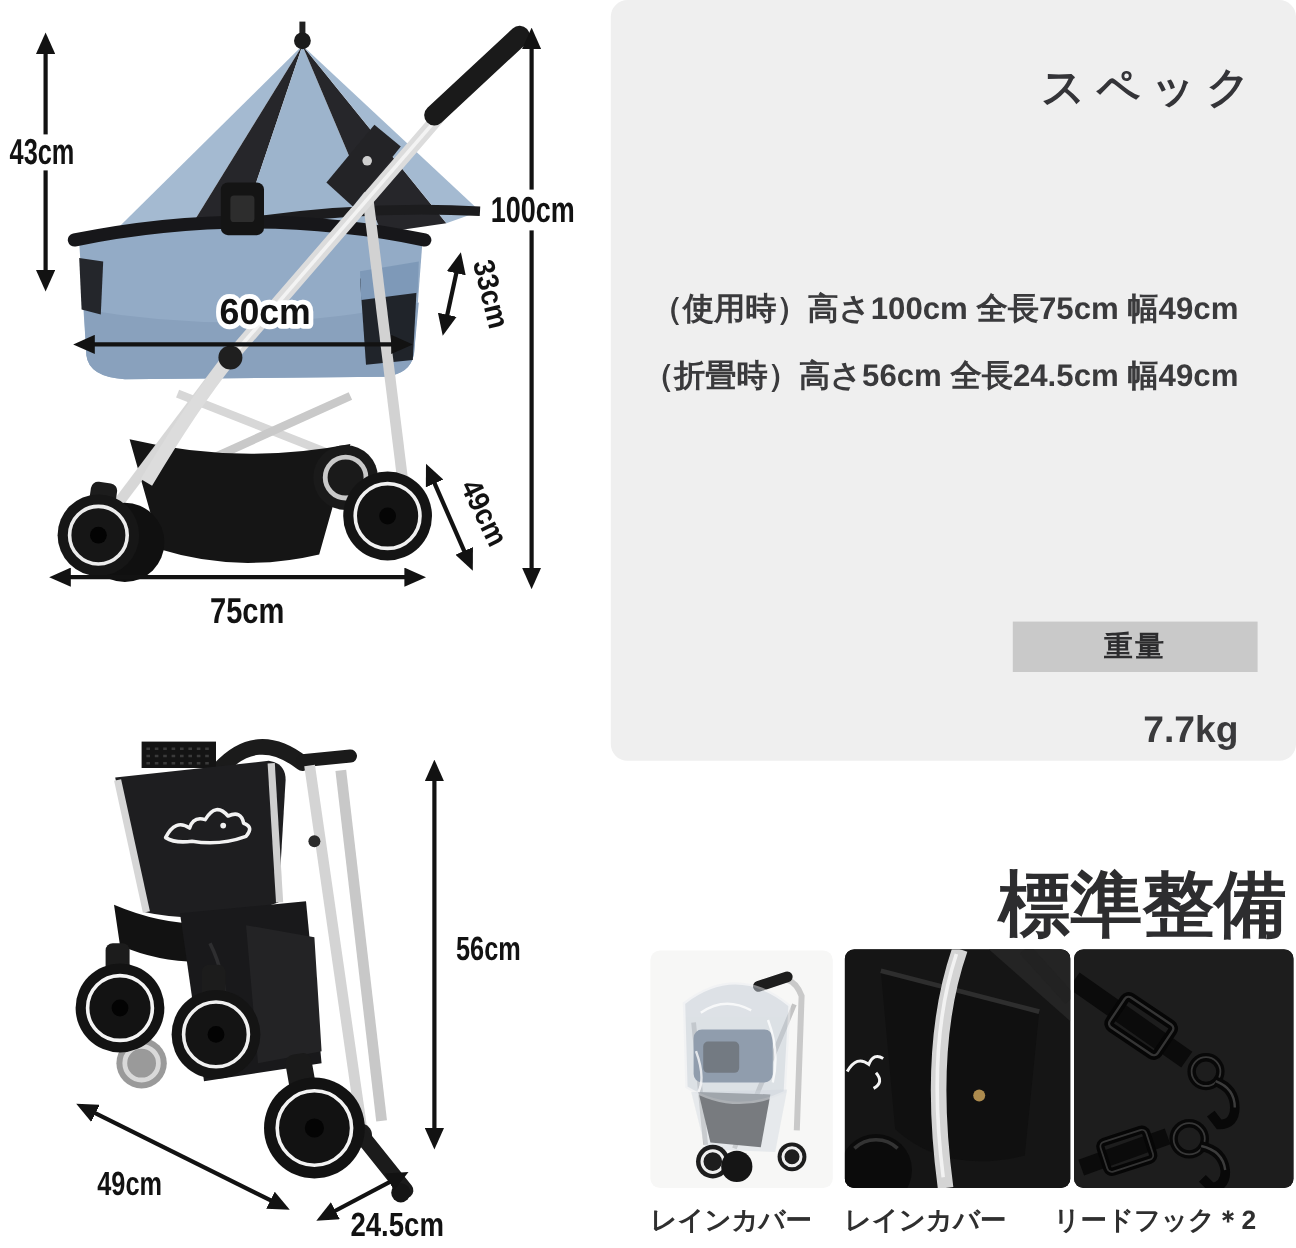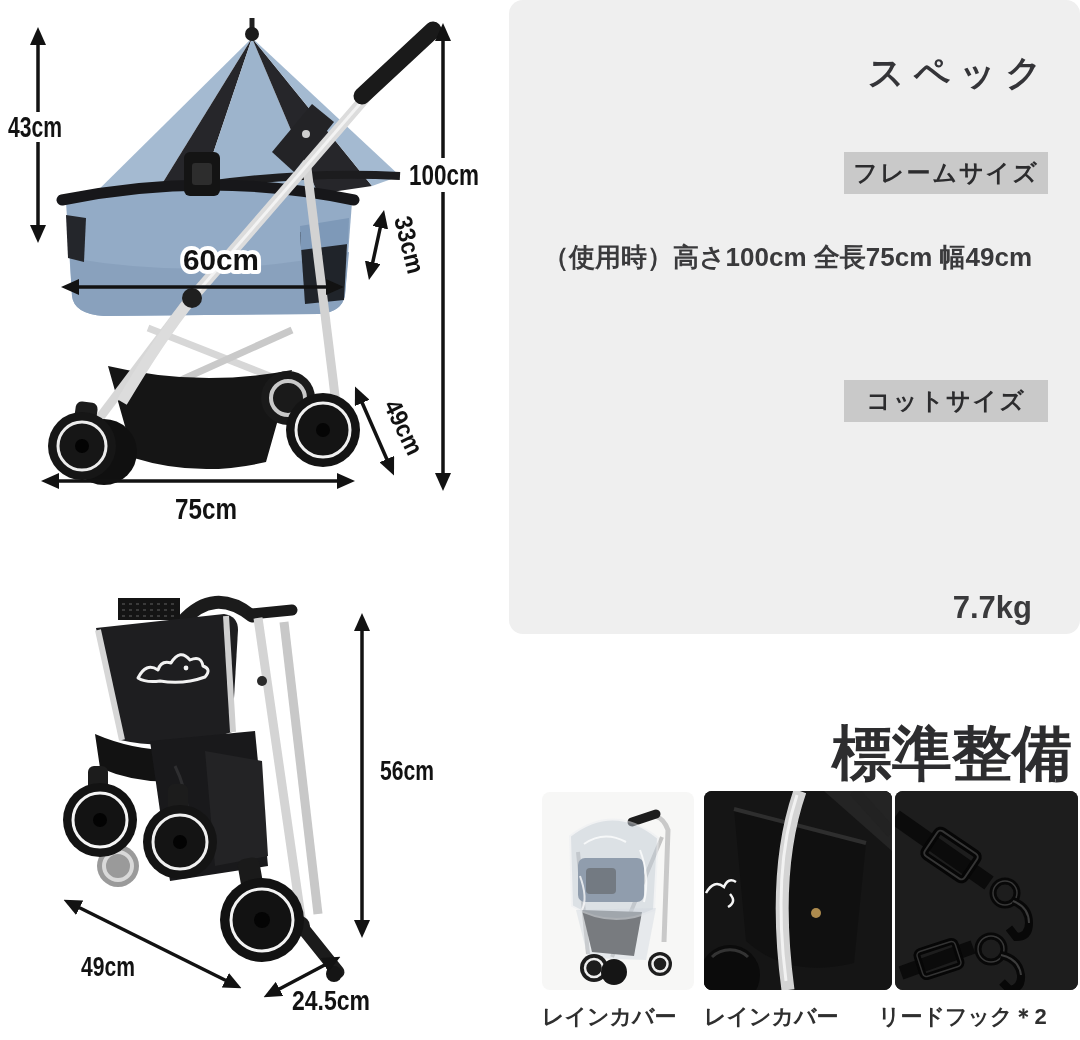--- a/index.html
+++ b/index.html
@@ -11,21 +11,21 @@
   body{
     width:1080px;height:1040px;position:relative;overflow:hidden;
     background:#ffffff;color:var(--body-text);
     font-family:"Liberation Sans","DejaVu Sans",sans-serif;
   }
 
   
   .diagram{position:absolute;left:0}
   .diagram svg{display:block;width:100%;height:100%}
   .diagram-open{top:0;width:510px;height:560px}
-  .diagram-folded{top:536px;width:510px;height:480px}
+  .diagram-folded{top:556px;width:510px;height:480px}
   text.dim{
     font-family:"Liberation Sans","DejaVu Sans",sans-serif;
     font-weight:700;font-size:30px;fill:var(--dim);
   }
   text.dim.small{font-size:25px}
   text.dim.mid{font-size:28px}
   text.halo{paint-order:stroke;stroke:#ffffff;stroke-width:8px;stroke-linejoin:round}
 
   
   .spec-panel{
@@ -224,25 +224,25 @@
 
       <line x1="268" y1="459" x2="336" y2="423" stroke="#121212" stroke-width="3.5" marker-start="url(#ahF)" marker-end="url(#ahF)"></line>
       <text class="dim mid halo" x="331" y="474" text-anchor="middle" textLength="78" lengthAdjust="spacingAndGlyphs">24.5cm</text>
     </g>
   </svg>
 </div>
 
 <aside class="spec-panel">
   <h1 class="spec-title">スペック</h1>
 
-  <div class="badge" style="top:152px">フレームサイズ</div>
   <p class="spec-line" style="top:224px">（使用時）高さ100cm 全長75cm 幅49cm</p>
-
-  <div class="badge" style="top:380px">コットサイズ</div>
-
+  <p class="spec-line" style="top:280px">（折畳時）高さ56cm 全長24.5cm 幅49cm</p>
+
+
+  <div class="badge" style="top:518px">重量</div>
   <p class="spec-line weight" style="top:574px">7.7kg</p>
 </aside>
 
 <h2 class="equip-title">標準整備</h2>
 
 <div class="photo photo-rain">
   <svg viewBox="0 0 152 198">
     <path d="M96,28 Q118,16 126,38 L122,150" stroke="#c9c9c9" stroke-width="5" fill="none"></path>
     <path d="M90,30 L114,22" stroke="#1d1d1d" stroke-width="9" stroke-linecap="round"></path>
     <path d="M120,45 L70,165 M36,60 L46,162" stroke="#c4c4c4" stroke-width="4"></path>

